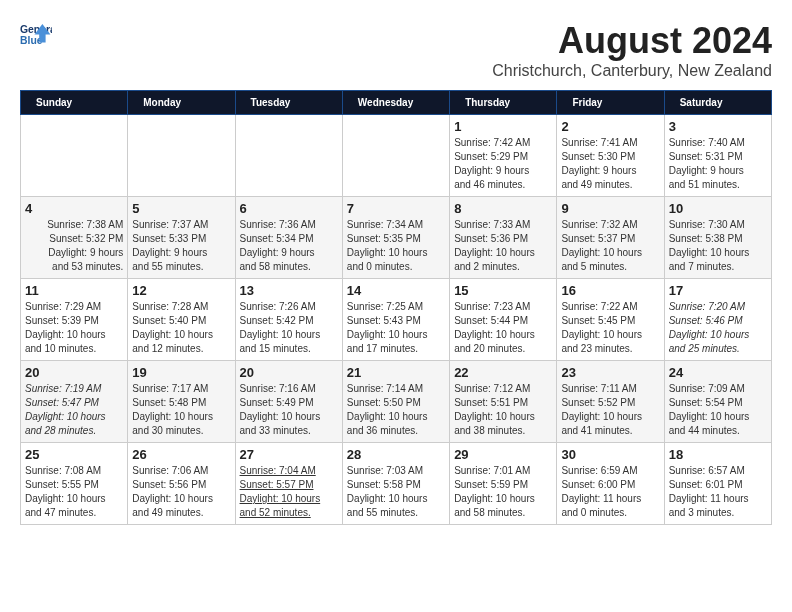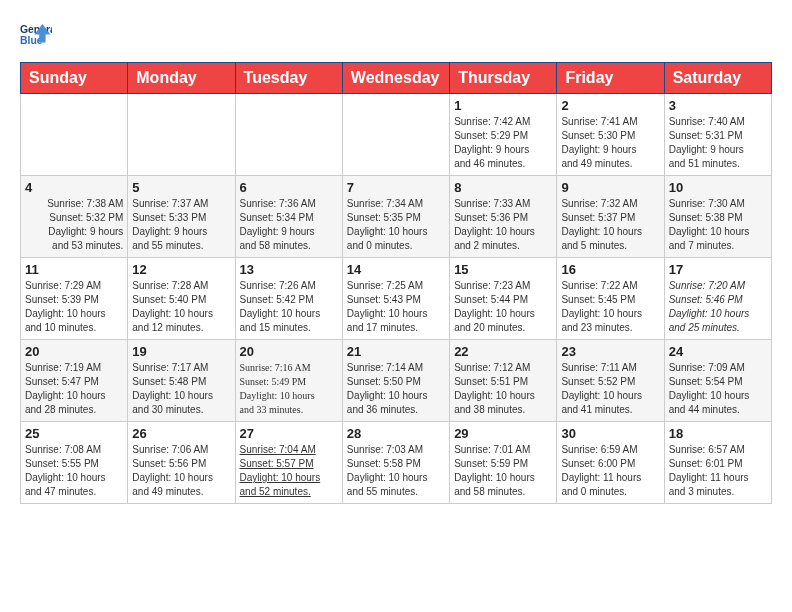--- a/index.html
+++ b/index.html
@@ -36,25 +36,25 @@
     .location {
       font-size: 16px;
       color: #444;
     }
     .calendar {
       width: 100%;
       border-collapse: collapse;
       font-size: 11px;
     }
     .calendar th {
-      background: #ef4444;
+      background: #0f172a;
       color: #fff;
-      padding: 6px 8px;
+      padding: 6px 15px;
       text-align: left;
-      font-size: 16px;
+      font-size: 10px;
       font-weight: bold;
       border: 1px solid #1a4a8a;
     }
     .calendar td {
       border: 1px solid #ccc;
       vertical-align: top;
       padding: 4px;
       width: 107px;
       height: 80px;
       background: #fff;
@@ -80,20 +80,24 @@
 </head>
 <body>
 
 <div class="header">
   <div class="logo">
     <svg class="logo-icon" viewBox="0 0 40 40" xmlns="http://www.w3.org/2000/svg">
       <text x="0" y="16" font-size="13" font-weight="bold" fill="#1a3a6b">General</text>
       <text x="0" y="30" font-size="13" font-weight="bold" fill="#2b6cb0">Blue</text>
       <polygon points="28,5 38,18 32,18 32,28 24,28 24,18 18,18" fill="#4a90d9"></polygon>
     </svg>
+  </div>
+  <div class="title-area">
+    <div class="month-year">August 2024</div>
+    <div class="location">Christchurch, Canterbury, New Zealand</div>
   </div>
 </div>
 
 <table class="calendar">
   <thead>
     <tr>
     <th>Sunday</th>
         <th>Monday</th>
         <th>Tuesday</th>
         <th>Wednesday</th>
@@ -228,35 +232,35 @@
           <div class="day-num">17</div>
           <div class="day-info" style="white-space: pre-line; font-style: italic;">Sunrise: 7:20 AM
 Sunset: 5:46 PM
 Daylight: 10 hours
 and 25 minutes.</div>
         </td>
       </tr>
       <tr>
         <td>
           <div class="day-num">20</div>
-          <div class="day-info" style="white-space: pre-line;">Sunrise: 7:19 AM
+          <div class="day-info" style="white-space: pre-line; font-style: italic;">Sunrise: 7:19 AM
 Sunset: 5:47 PM
 Daylight: 10 hours
 and 28 minutes.</div>
         </td>
         <td>
           <div class="day-num">19</div>
           <div class="day-info" style="white-space: pre-line;">Sunrise: 7:17 AM
 Sunset: 5:48 PM
 Daylight: 10 hours
 and 30 minutes.</div>
         </td>
         <td>
           <div class="day-num">20</div>
-          <div class="day-info" style="white-space: pre-line; font-family: Liberation Serif, serif;">Sunrise: 7:16 AM
+          <div class="day-info" style="white-space: pre-line;">Sunrise: 7:16 AM
 Sunset: 5:49 PM
 Daylight: 10 hours
 and 33 minutes.</div>
         </td>
         <td>
           <div class="day-num">21</div>
           <div class="day-info" style="white-space: pre-line;">Sunrise: 7:14 AM
 Sunset: 5:50 PM
 Daylight: 10 hours
 and 36 minutes.</div>

